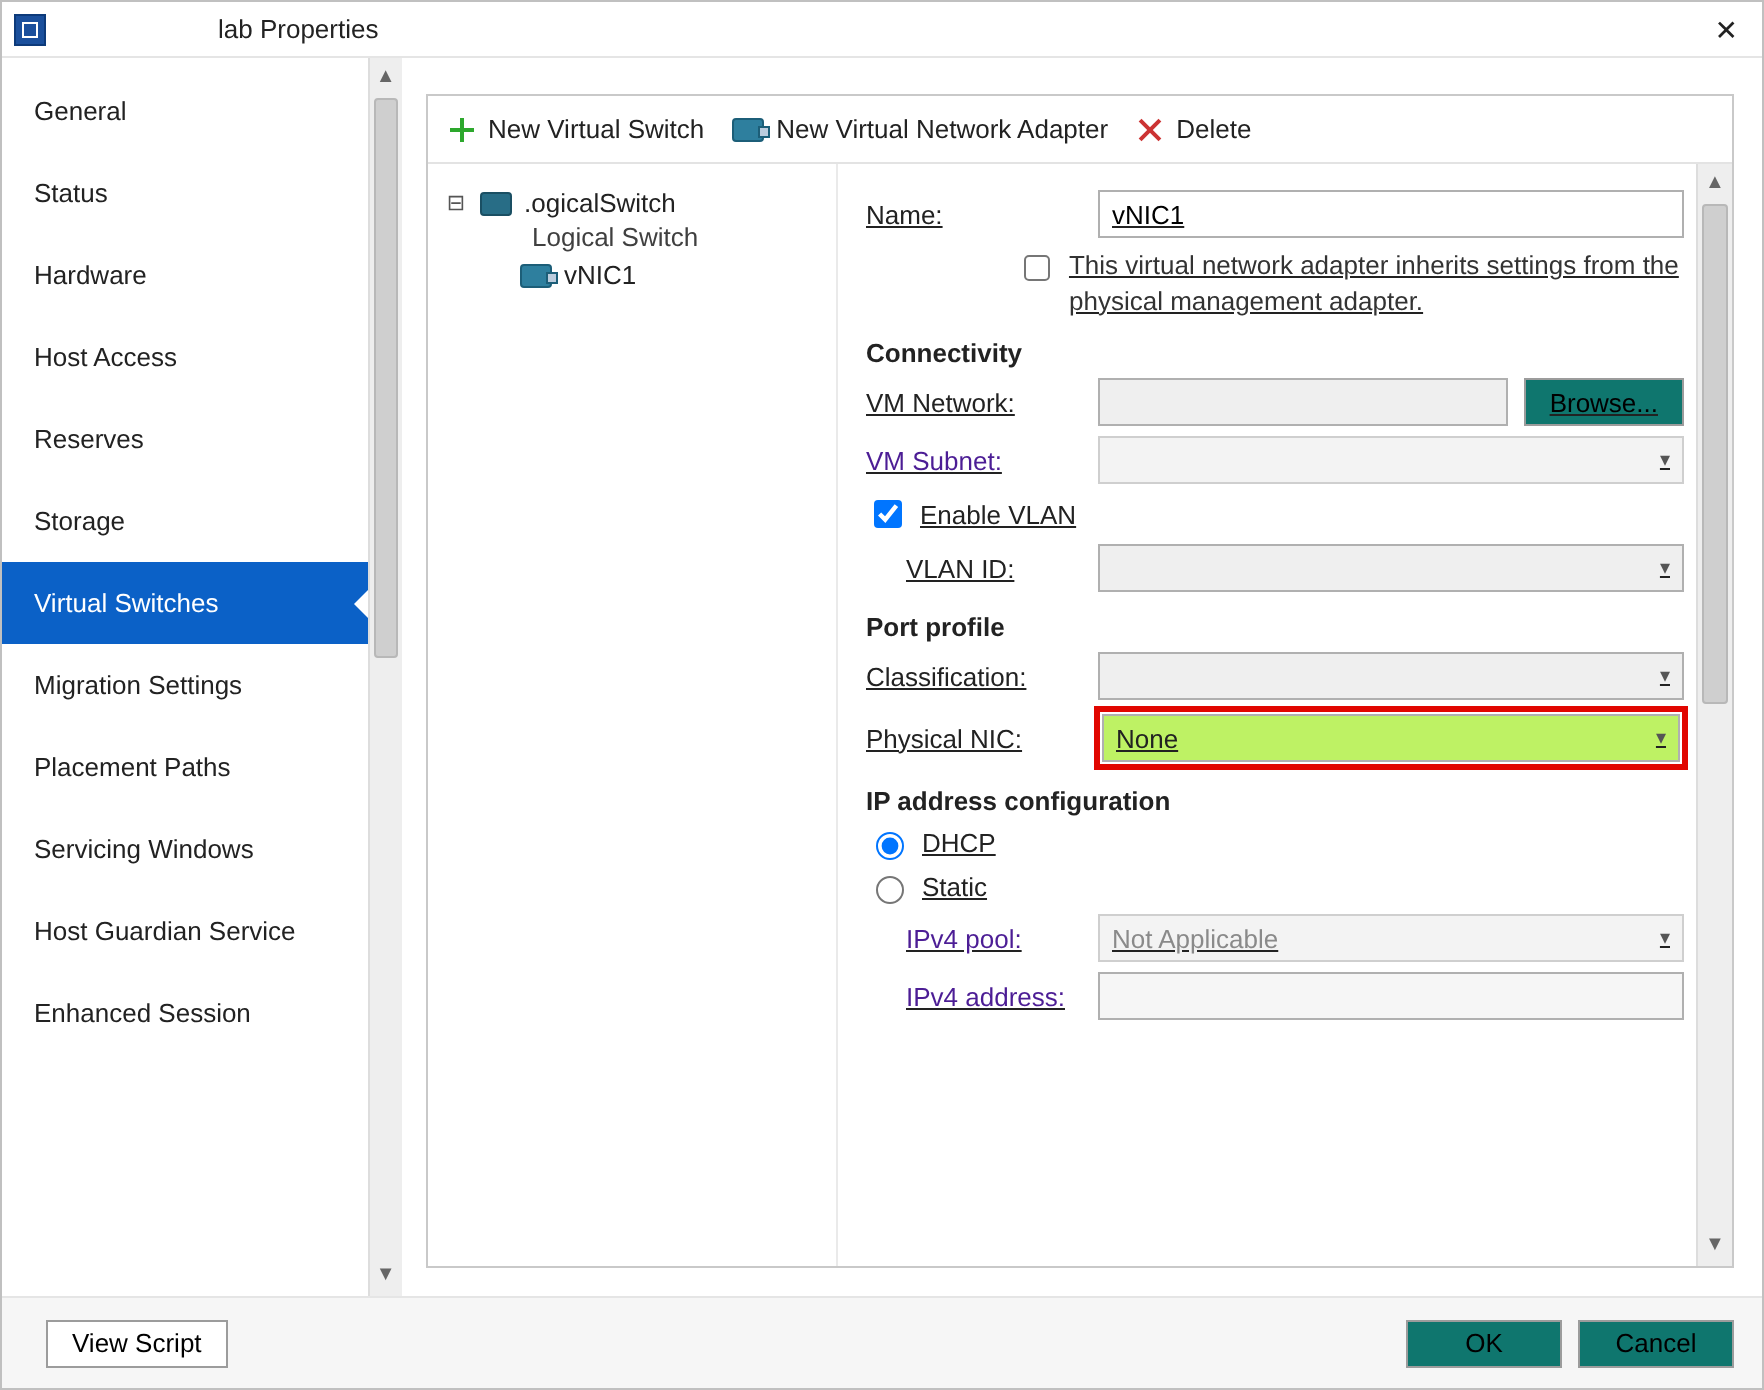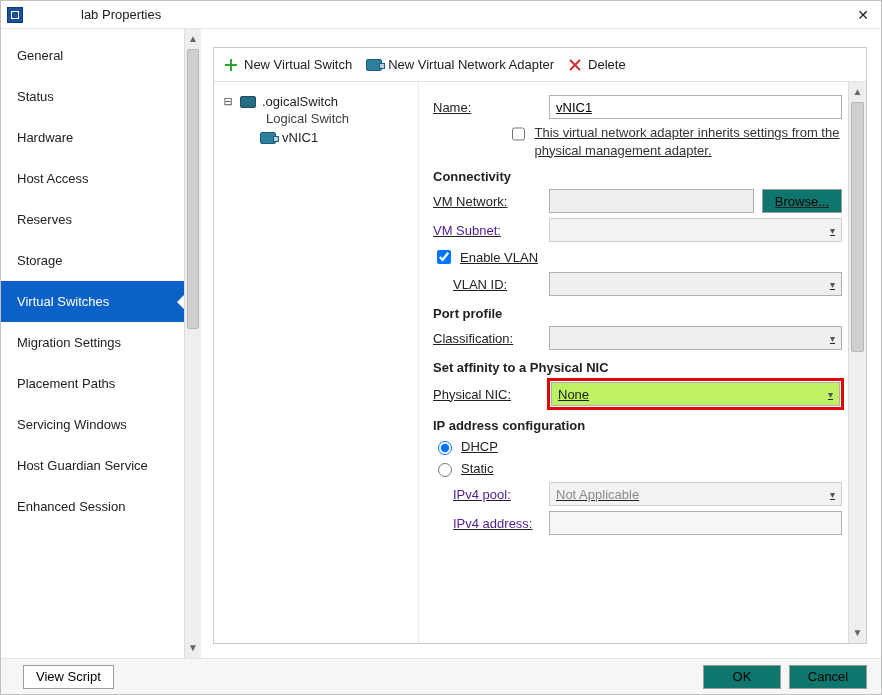--- a/index.html
+++ b/index.html
@@ -3,21 +3,21 @@
 <meta charset="utf-8">
 <style>
   * { box-sizing: border-box; font-family: "Segoe UI", Tahoma, sans-serif; }
   html, body { margin: 0; padding: 0; }
   body { width: 882px; height: 695px; background: #fff; color: #222; font-size: 13px; overflow: hidden; }
 
   .dialog { width: 882px; height: 695px; display: flex; flex-direction: column; border: 1px solid #c0c0c0; }
   .titlebar { height: 28px; display: flex; align-items: center; padding: 0 6px; border-bottom: 1px solid #e5e5e5; }
   .titlebar .icon { width: 16px; height: 16px; background: #1a4f9c; border: 1px solid #0d3a7a; display: inline-block; margin-right: 6px; position: relative; }
   .titlebar .icon::after { content: ""; position: absolute; inset: 3px; border: 1px solid #fff; }
-  .titlebar .title { flex: 0 0 auto; margin-left: 52px; font-size: 13px; }
+  .titlebar .title { flex: 0 0 auto; margin-left: 80px; font-size: 13px; }
   .titlebar .spacer { flex: 1; }
   .titlebar .close { font-size: 14px; padding: 0 6px; cursor: default; }
 
   .body { flex: 1; display: flex; overflow: hidden; }
 
   .sidebar-wrap { width: 200px; border-right: 0; display: flex; }
   .sidebar { width: 190px; overflow-y: auto; padding: 6px 0 6px 0; }
   .sidebar-item { padding: 13px 12px 13px 16px; cursor: default; color: #222; position: relative; }
   .sidebar-item.selected { background: #0b61c7; color: #fff; }
   .sidebar-item.selected::after {
@@ -78,21 +78,21 @@
   .subtext { color:#333; margin: 2px 0 6px 22px; line-height: 1.35; }
 
   .highlight { outline: 3px solid #e10600; outline-offset: -1px; padding: 2px; }
 
   .rscroll { width: 18px; background:#eee; border-left:1px solid #ddd; position:relative; }
   .rscroll .thumb { position:absolute; top:20px; left:2px; right:2px; height:250px; background:#cfcfcf; border:1px solid #b8b8b8; border-radius:2px; }
   .rscroll .arrow { position:absolute; left:2px; right:2px; height:16px; text-align:center; color:#666; font-size:10px; line-height:16px; }
   .rscroll .arrow.up { top:2px; }
   .rscroll .arrow.down { bottom:2px; }
 
-  .footer { height: 36px; display:flex; align-items:center; padding: 0 14px; border-top: 1px solid #e5e5e5; background:#f6f6f6; }
+  .footer { height: 46px; display:flex; align-items:center; padding: 0 14px; border-top: 1px solid #e5e5e5; background:#f6f6f6; }
   .footer .spacer { flex:1; }
   .footer .btn { min-width: 78px; margin-left: 8px; }
   .footer .viewscript { background:#fff; }
 </style>
 </head>
 <body>
 
 <div class="dialog">
 
   <div class="titlebar">
@@ -218,21 +218,20 @@
             <div class="row">
               <span class="lbl">Classification:</span>
               <div class="ctl">
                 <div class="combo">
                   <span></span>
                   <span class="caret">▾</span>
                 </div>
               </div>
             </div>
 
-            <div class="section-head">Set affinity to a Physical NIC</div>
 
             <div class="row">
               <span class="lbl">Physical NIC:</span>
               <div class="ctl">
                 <div class="highlight" style="flex:1">
                   <div class="combo white">
                     <span>None</span>
                     <span class="caret">▾</span>
                   </div>
                 </div>

